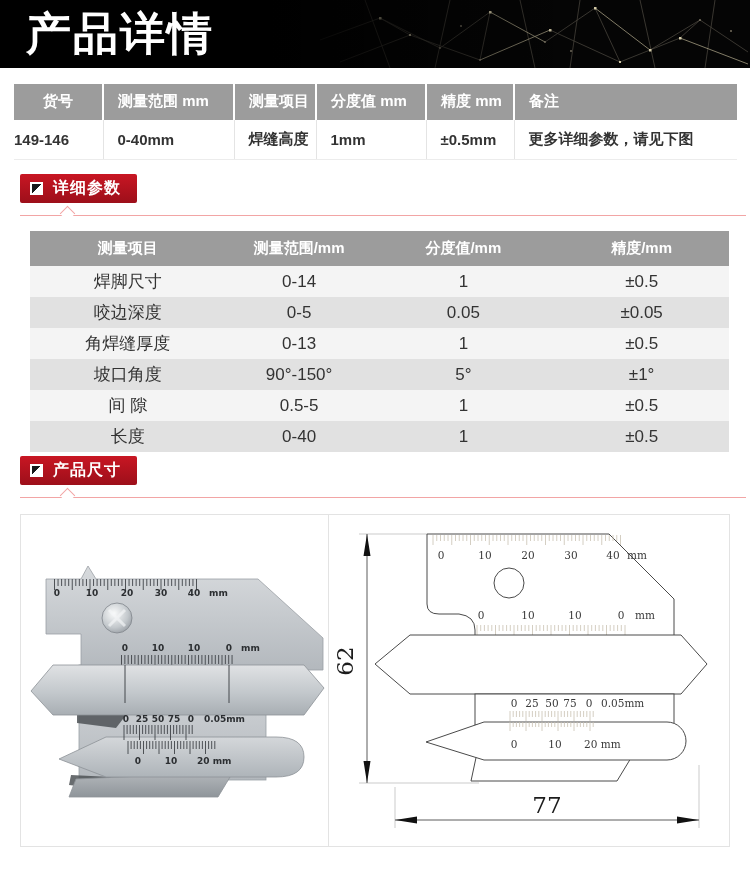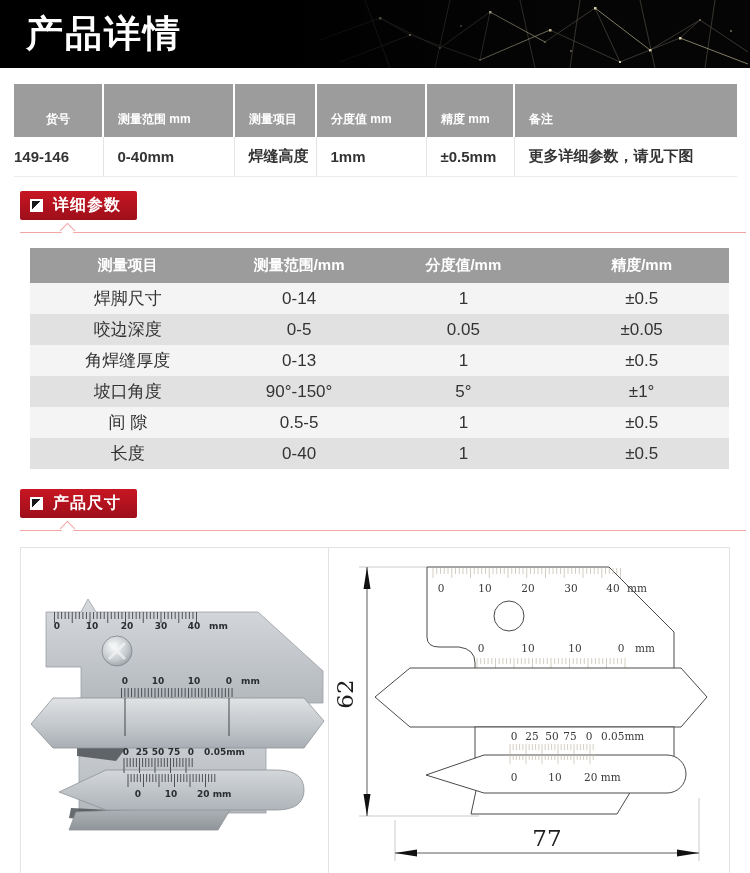--- a/index.html
+++ b/index.html
@@ -9,35 +9,35 @@
   }
   *{box-sizing:border-box;}
   body{margin:0;background:#fff;width:750px;font-family:"Liberation Sans","DejaVu Sans",sans-serif;}
   .page{width:750px;}
 
   
   .banner{position:relative;height:68px;background:var(--banner_bg);overflow:hidden;}
   .plexus{position:absolute;right:0;top:0;}
   .banner-fade{position:absolute;left:0;top:0;width:100%;height:100%;
     background:linear-gradient(90deg,#000 0%,#000 36%,rgba(0,0,0,0) 78%);}
-  .banner-title{position:relative;margin:0;padding:3px 0 0 26px;font-size:37px;font-weight:bold;
+  .banner-title{position:relative;margin:0;padding:3px 0 0 26px;font-size:45px;font-weight:bold;
     color:#fff;letter-spacing:2px;line-height:62px;}
 
   
   .spec-table{border-collapse:collapse;table-layout:fixed;width:723px;margin:16px 0 0 14px;}
-  .spec-table th{background:var(--table_header_gray);color:#fff;font-size:12px;font-weight:bold;
-    text-align:left;padding:27px 0 9px 14px;border-left:2px solid #fff;}
+  .spec-table th{background:var(--table_header_gray);color:#fff;font-size:15px;font-weight:bold;
+    text-align:left;padding:8px 0 9px 14px;border-left:2px solid #fff;}
   .spec-table th:first-child{border-left:none;text-align:center;padding-left:0;}
   .spec-table td{font-size:15px;font-weight:600;color:var(--text_dark);
     padding:10px 0 10px 14px;border-left:1px solid #e4e4e4;border-bottom:1px solid #ececec;}
   .spec-table td:first-child{border-left:none;text-align:left;padding-left:0;}
 
   
   .sec{margin:14px 4px 0 20px;}
-  .sec--size{margin-top:20px;}
+  .sec--size{margin-top:4px;}
   .sec-badge{display:inline-flex;align-items:center;gap:10px;
     background:linear-gradient(180deg,var(--badge_red_top),var(--badge_red_bottom));
     color:#fff;font-size:16px;font-weight:bold;padding:4px 16px 4px 10px;border-radius:2px;
     letter-spacing:1px;}
   .flag-icon{width:13px;height:13px;border:2px solid #fff;
     background:linear-gradient(135deg,#16181a 50%,#fff 50%);display:inline-block;}
   .sec-line{position:relative;border-top:1px solid var(--divider_pink);margin-top:12px;height:0;}
   .caret{position:absolute;left:42px;top:-8px;width:11px;height:11px;background:#fff;
     border-left:1px solid var(--divider_pink);border-top:1px solid var(--divider_pink);
     transform:rotate(45deg);}

